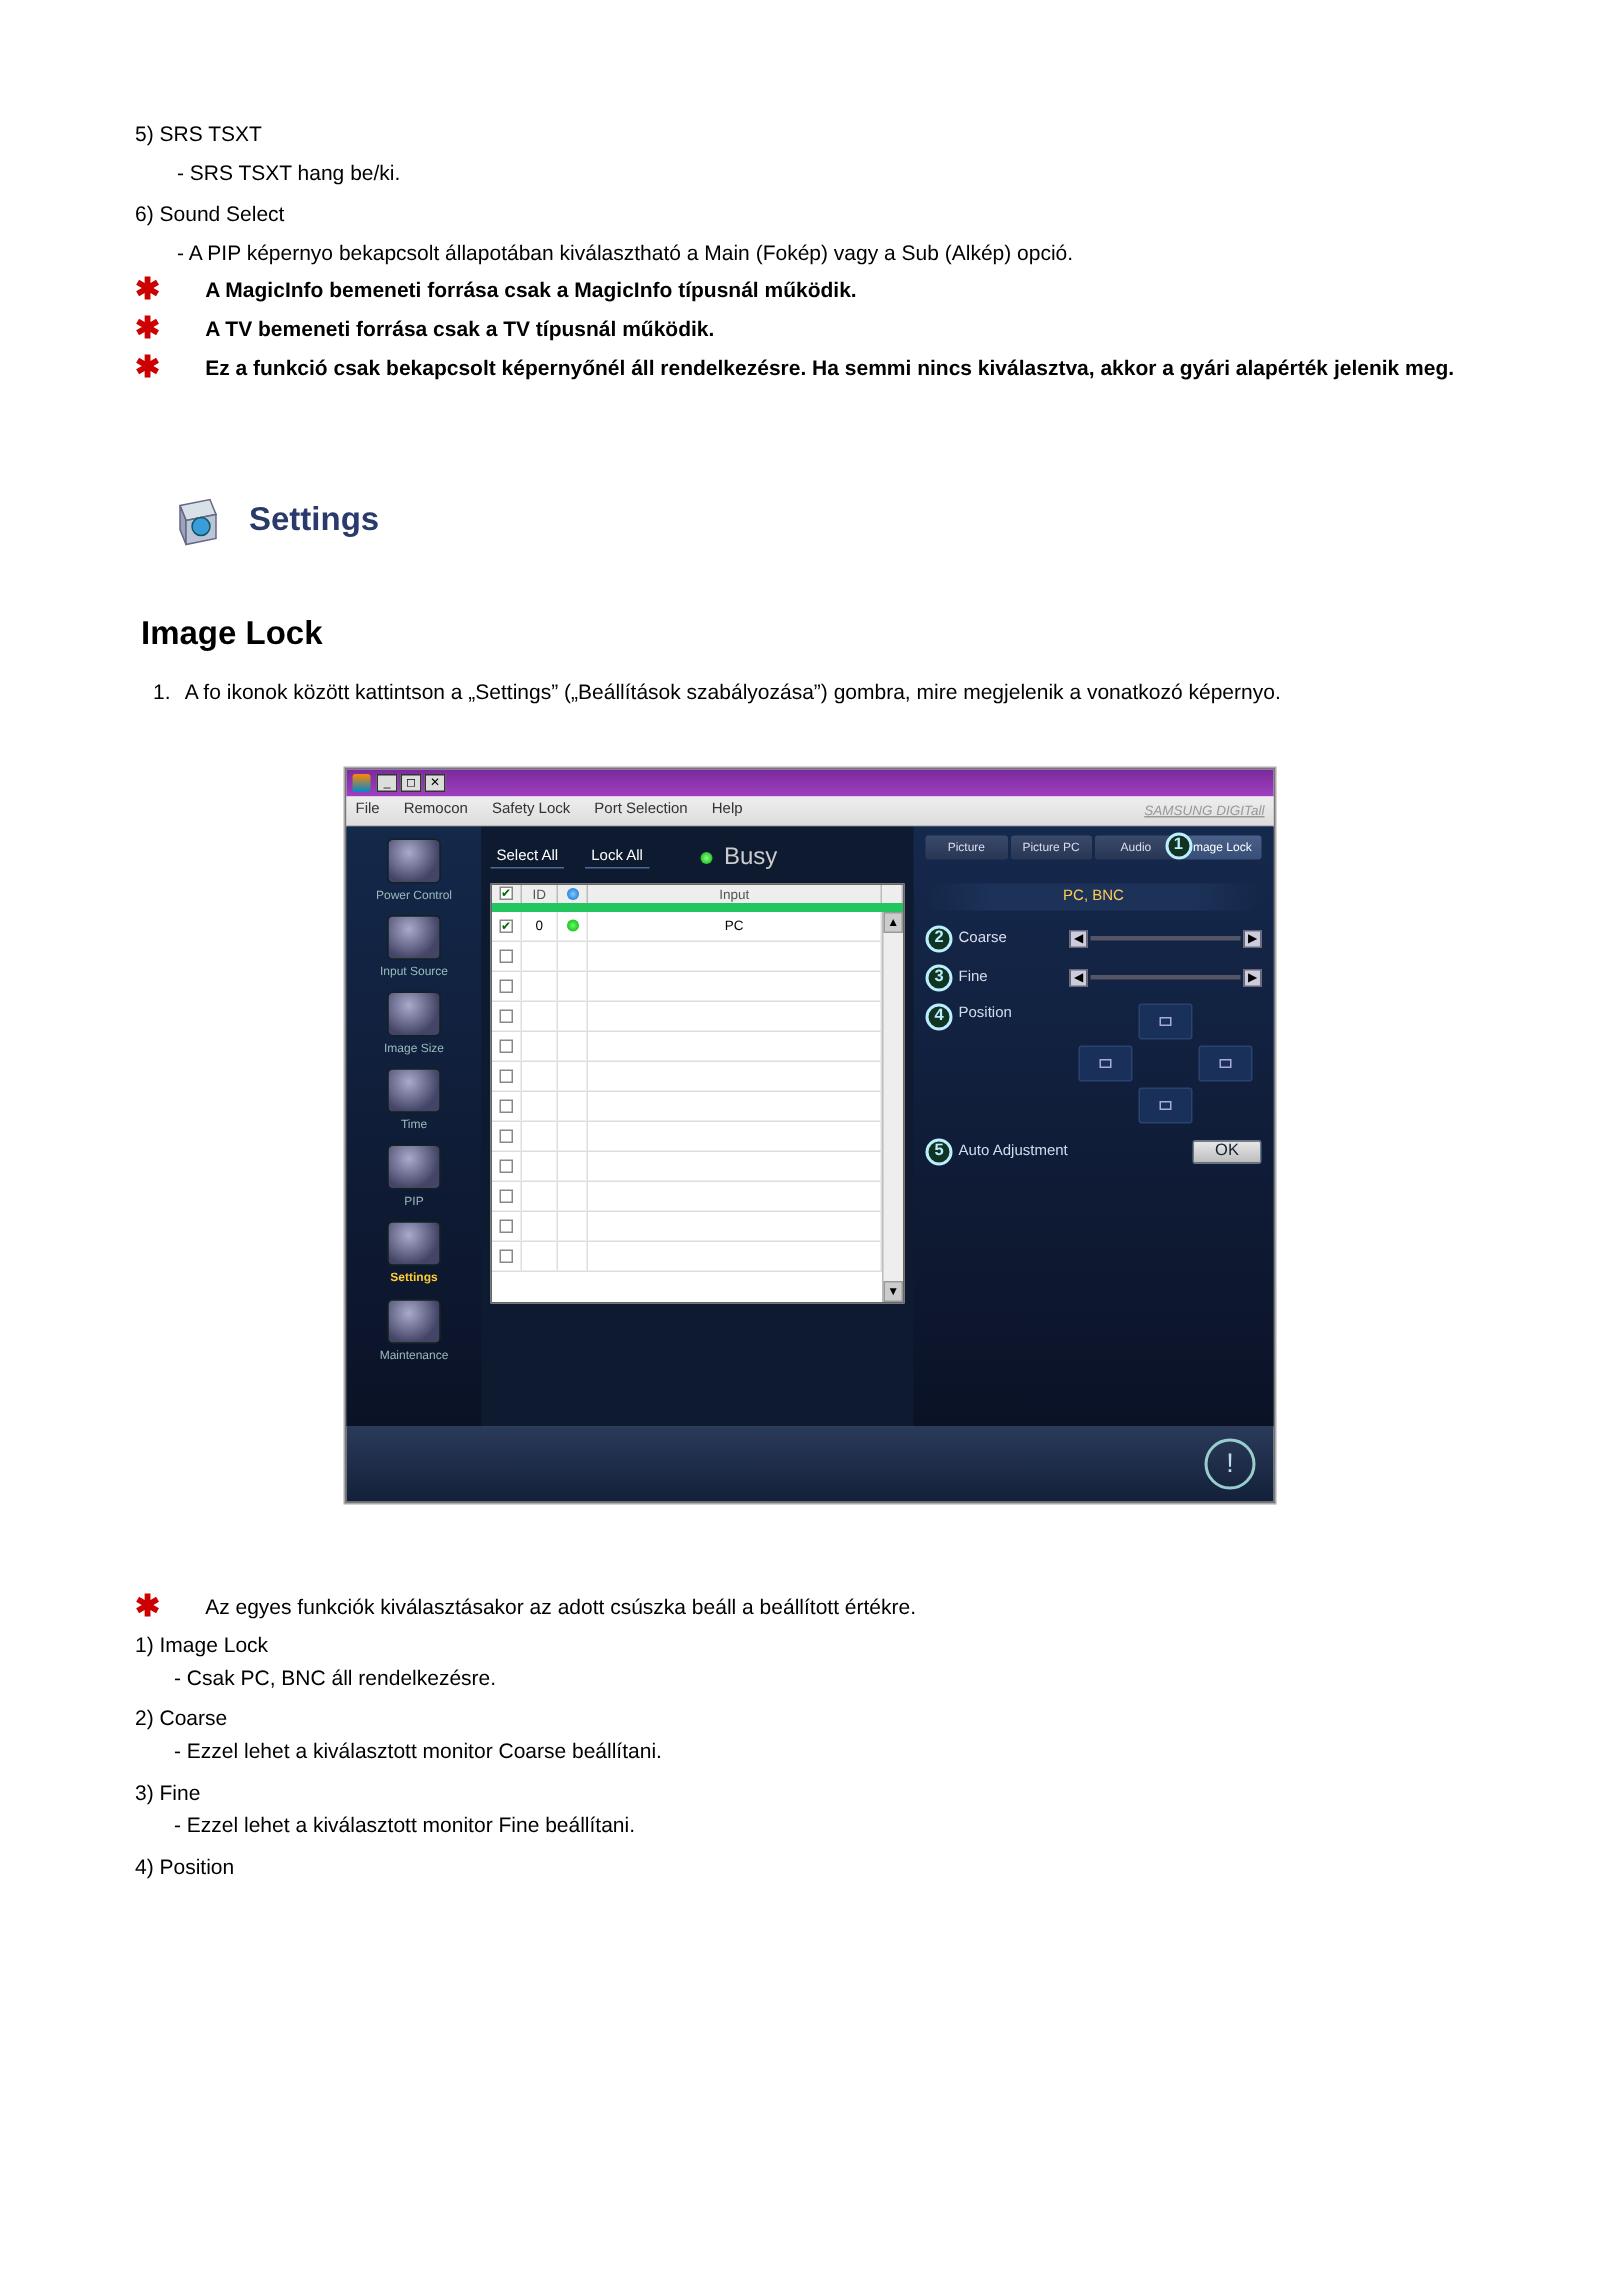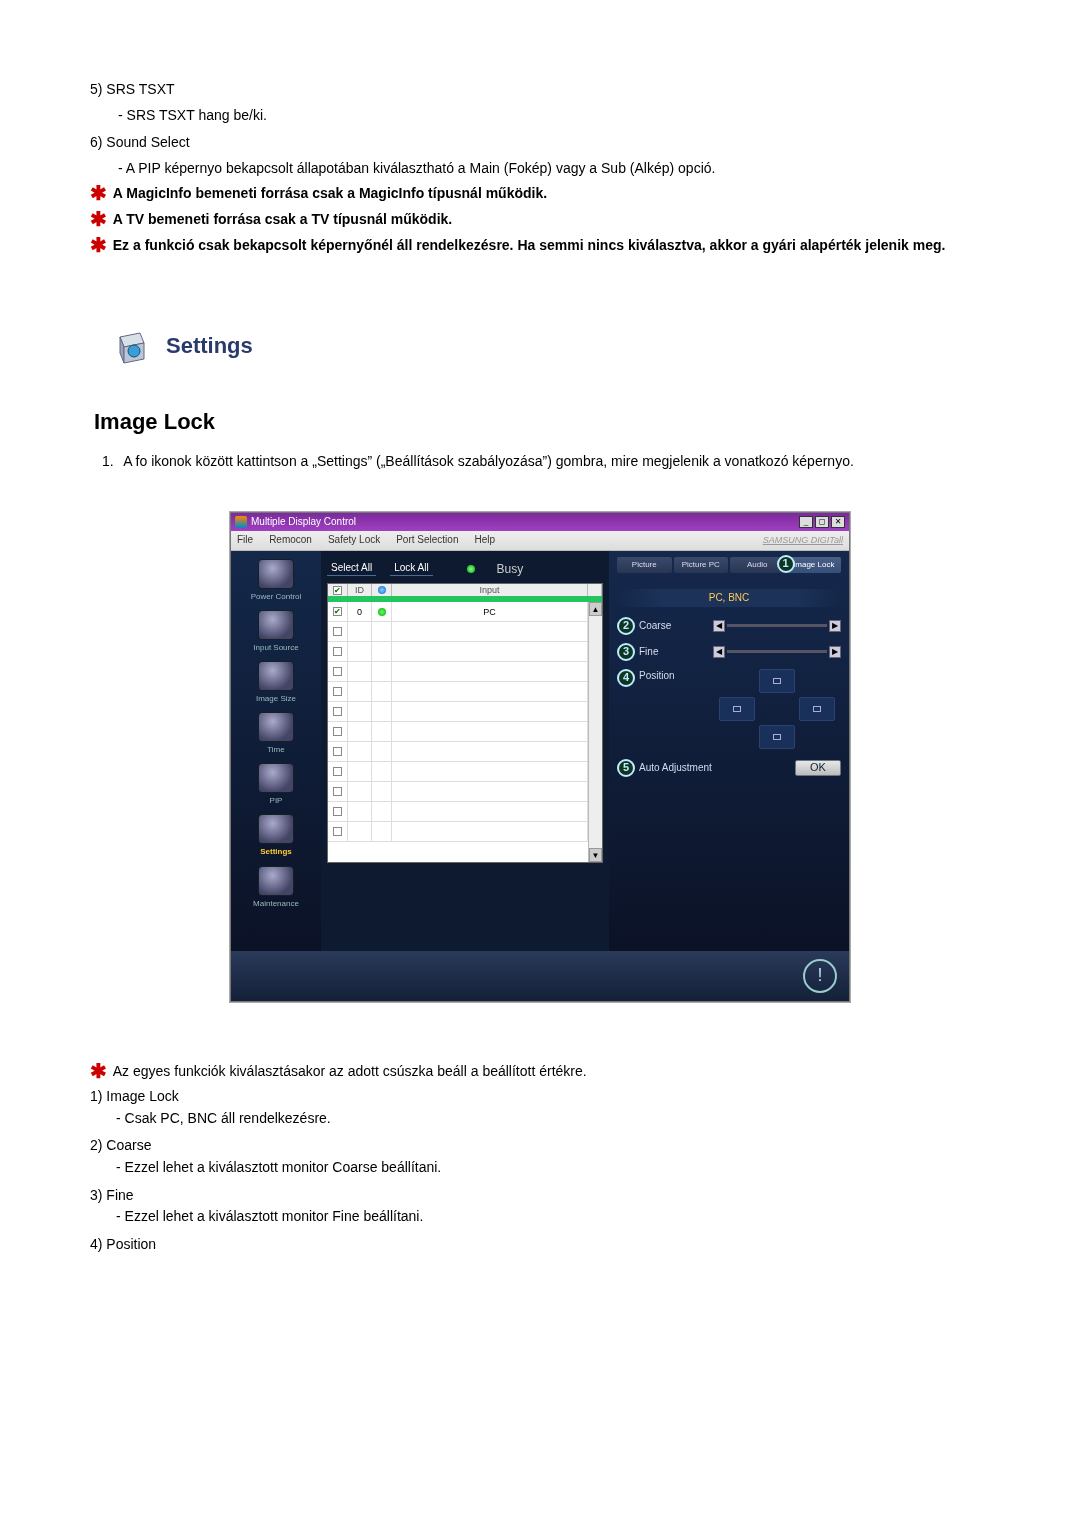--- a/index.html
+++ b/index.html
@@ -14,21 +14,21 @@
   }
   .item-5, .item-6 { margin-bottom: 6px; }
   .sub-desc  { padding-left: 28px; }
 
   .star-line { display:flex; align-items:flex-start; margin-top:6px; }
   .star-line .star {
     color:#c00; font-weight:bold; font-size:20px; line-height:14px;
     margin-right:6px; margin-top:2px;
     font-family: "Arial Black", Arial, sans-serif;
   }
-  .star-line .txt { font-weight:bold; }
+  .star-line .txt { font-weight:bold;margin-left:24px; }
   .star-line .txt.normal { font-weight:normal; }
 
   .settings-header {
     display:flex; align-items:center; margin-top:70px; margin-bottom:40px;
   }
   .settings-header .cube-icon {
     width:42px; height:42px; margin-right:14px; margin-left:20px;
     position:relative; display:inline-block;
   }
   .settings-header h2 {
@@ -78,21 +78,21 @@
     background:radial-gradient(circle at 40% 30%, #aac, #446 70%);
     border:1px solid #122; border-radius:4px;
   }
   .side-item.sel .lbl { color:#ffcc33; font-weight:bold;}
   .side-item .lbl { color:#9bb; font-size:8px;}
   .app-center { flex:1; background:#0d1a30; padding:10px 6px 6px 6px;}
   .top-actions { display:flex; align-items:center; gap:14px; margin-bottom:6px;}
   .top-actions .btn {
     color:#fff; font-size:10px; padding:0 4px; border-bottom:1px solid #4a6a9a;
   }
-  .top-actions .busy { display:flex;align-items:center;gap:22px;color:#ccc;font-size:12px;margin-left:20px;}
+  .top-actions .busy { display:flex;align-items:center;gap:8px;color:#ccc;font-size:16px;margin-left:20px;}
   .top-actions .busy .dot { width:8px;height:8px;border-radius:50%; background:radial-gradient(circle,#8f8,#0a0);}
   .grid {
     background:#fff; color:#000; border:1px solid #666;
     height:280px; position:relative;
   }
   .grid-head { display:flex; background:#eee; height:18px; border-bottom:6px solid #22c55e;}
   .grid-head div { border-right:1px solid #bbb; display:flex;align-items:center;justify-content:center;font-size:9px;color:#555;}
   .gc1{width:20px;} .gc2{width:24px;} .gc3{width:20px;} .gc4{flex:1;} .gsc{width:14px;}
   .grid-row { display:flex; height:20px; border-bottom:1px solid #ddd;}
   .grid-row div { border-right:1px solid #ddd; display:flex;align-items:center;justify-content:center;font-size:9px;}
@@ -209,21 +209,20 @@
 <ol class="numbered">
   <li>
     <span class="n">1.</span>
     <span>A fo ikonok között kattintson a „Settings” („Beállítások szabályozása”) gombra, mire megjelenik a vonatkozó képernyo.</span>
   </li>
 </ol>
 
 <div class="app-window">
   <div class="app-titlebar">
     <span class="ticon"></span>
-    <span class="ttl">Multiple Display Control</span>
     <span class="wctl">
       <span>_</span>
       <span>◻</span>
       <span>✕</span>
     </span>
   </div>
   <div class="app-menubar">
     <span>File</span>
     <span>Remocon</span>
     <span>Safety Lock</span>

